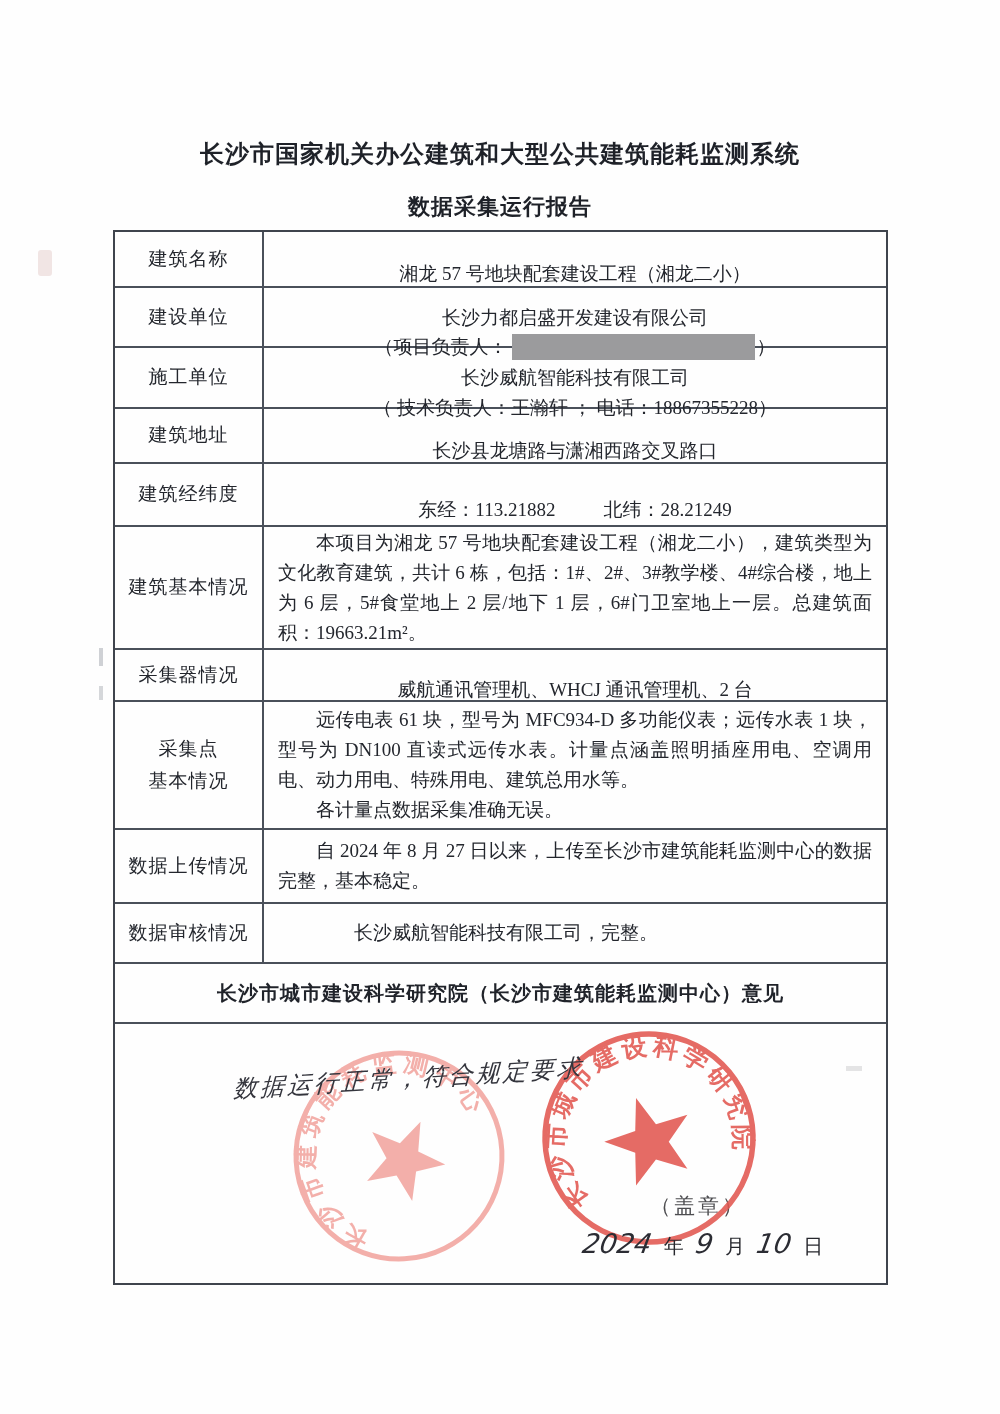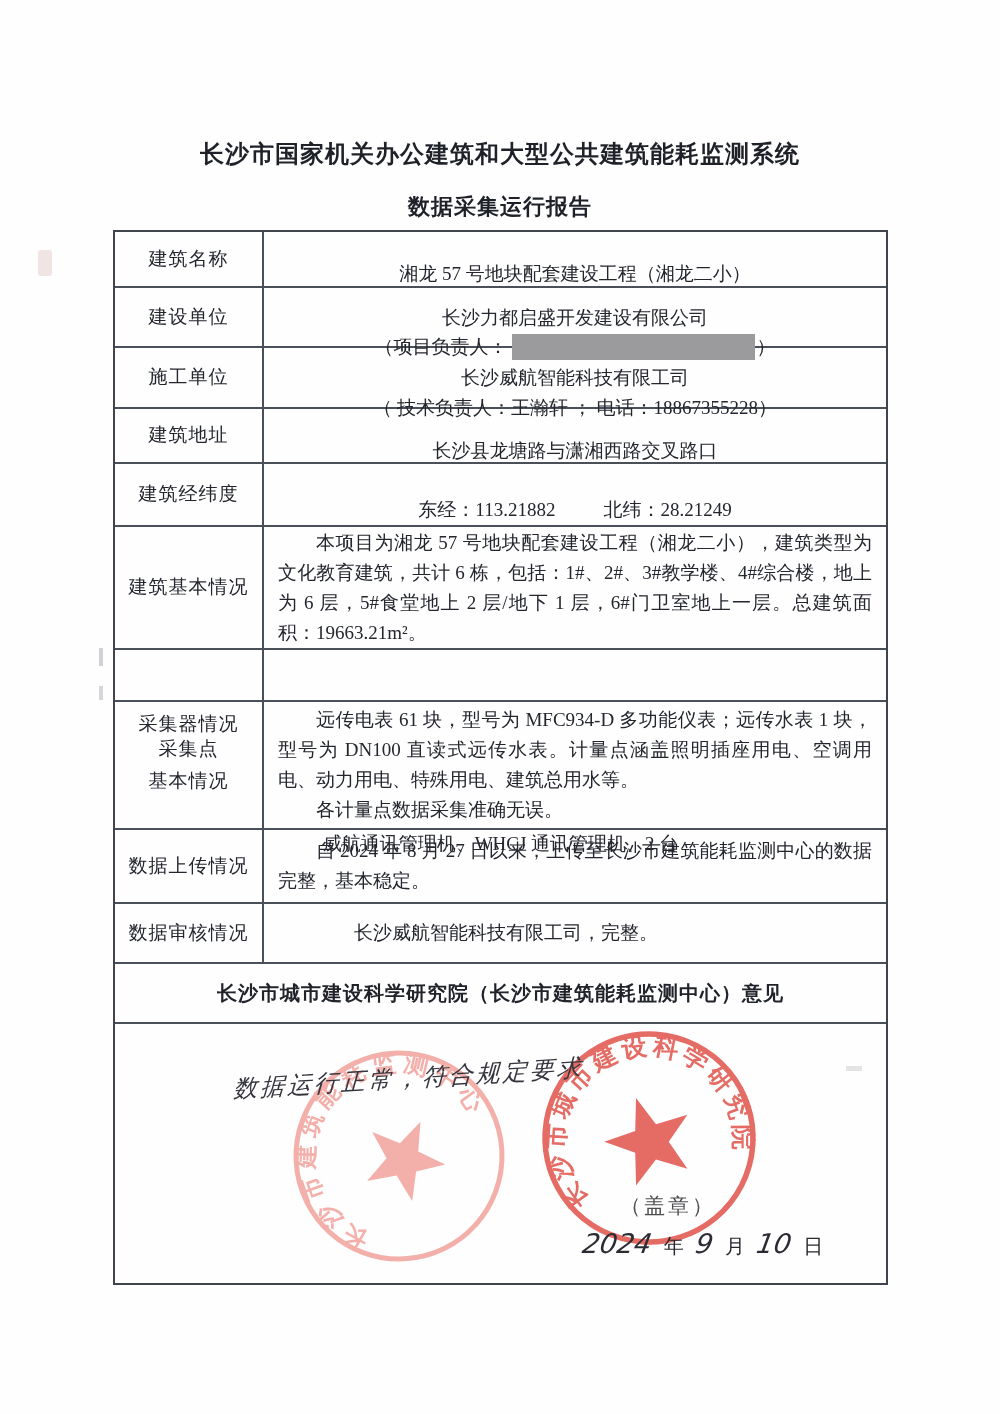--- a/index.html
+++ b/index.html
@@ -71,21 +71,21 @@
     font-size:24px; color:#34353d;
     font-style:italic; letter-spacing:3px;
     transform:rotate(-3.5deg) skewX(-6deg);
     font-family:"DejaVu Sans", sans-serif;
     z-index:3;
   }
   .seal { position:absolute; z-index:2; }
   .seal-left  { left:172px; top:20px;  opacity:0.72; }
   .seal-right { left:422px; top:2px;   opacity:0.88; }
   .seal-caption {
-    position:absolute; left:505px; top:168px;
+    position:absolute; left:535px; top:168px;
     font-size:21px; letter-spacing:3px; color:#4d4d50; z-index:1;
   }
   .date-line {
     position:absolute; left:468px; top:204px; z-index:3;
     display:flex; align-items:baseline; gap:6px;
     font-size:20px; color:#26272d;
   }
   .hand-num {
     font-family:"DejaVu Sans", sans-serif;
     font-style:italic; font-size:27px; color:#2b2c33;
@@ -153,21 +153,21 @@
       </div>
     </div>
 
     <div class="t-row" style="height:123px;">
       <div class="t-label">建筑基本情况</div>
       <div class="t-value">
         <div class="para">本项目为湘龙 57 号地块配套建设工程（湘龙二小），建筑类型为文化教育建筑，共计 6 栋，包括：1#、2#、3#教学楼、4#综合楼，地上为 6 层，5#食堂地上 2 层/地下 1 层，6#门卫室地上一层。总建筑面积：19663.21m²。</div>
       </div>
     </div>
 
-    <div class="t-row" style="height:52px;flex-direction:column;">
+    <div class="t-row" style="height:52px;">
       <div class="t-label">采集器情况</div>
       <div class="t-value v-center">
         <div class="v-line">威航通讯管理机、WHCJ 通讯管理机、2 台</div>
       </div>
     </div>
 
     <div class="t-row" style="height:128px;">
       <div class="t-label">
         <span>采集点</span>
         <span>基本情况</span>

